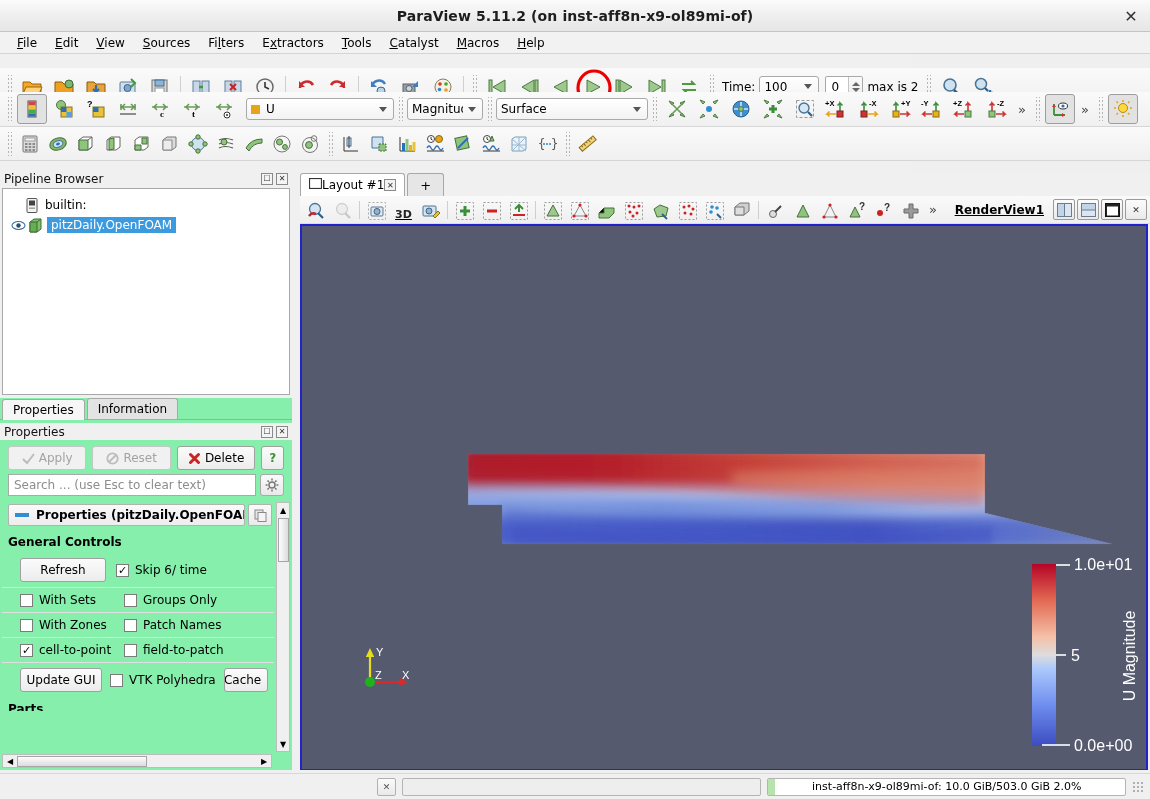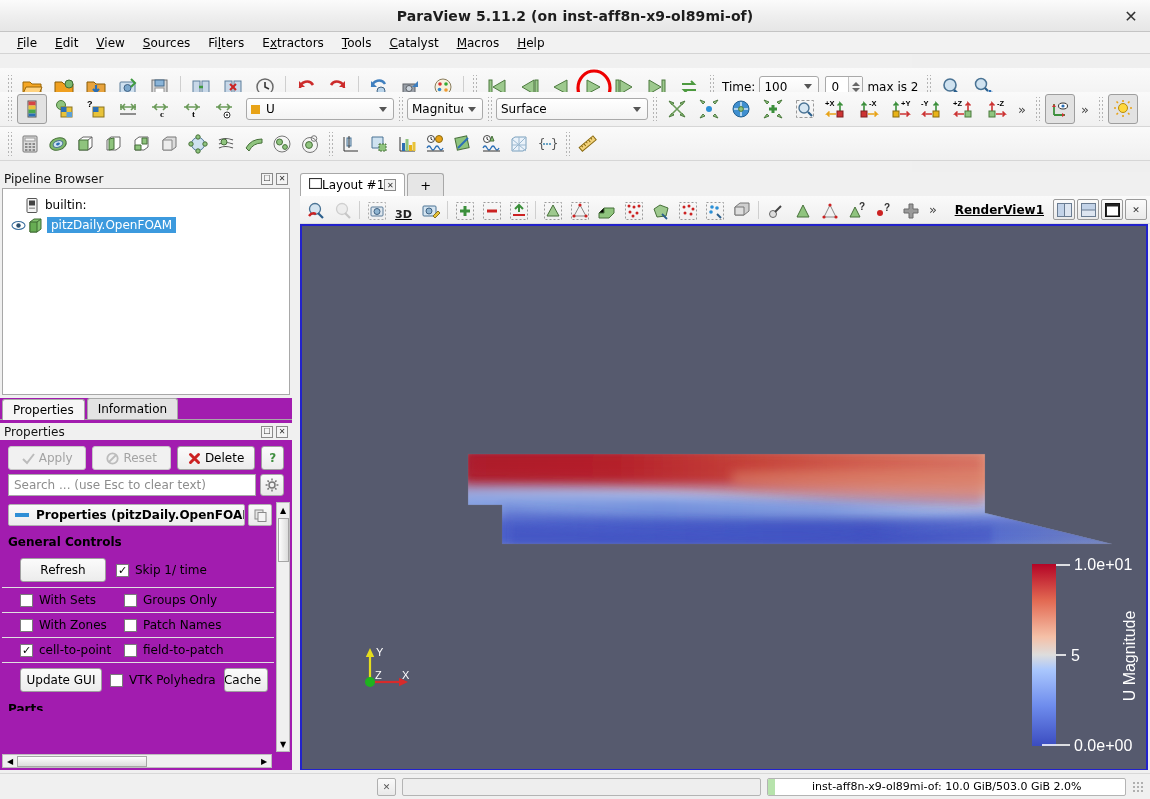--- a/index.html
+++ b/index.html
@@ -114,21 +114,21 @@
   #pipeline-list {
     position: absolute; left: 2px; top: 18px; width: 288px; height: 207px;
     background: #fff; border: 1px solid #a8a8a8;
   }
   .pl-row { display: flex; align-items: center; height: 20px; padding-left: 6px; font-size: 12px; }
   .pl-row .indent { width: 14px; }
   .pl-eye { width: 18px; display: flex; align-items: center; justify-content: center; cursor: pointer; }
   .pl-name { padding: 1px 4px; white-space: nowrap; }
   .pl-row.selected .pl-name { background: #3c9ade; color: #fff; }
 
-  #props-dock { position: absolute; left: 0; top: 398px; width: 292px; height: 372px; background: #a21caf; }
+  #props-dock { position: absolute; left: 0; top: 398px; width: 292px; height: 372px; background: #86efac; }
   .tabbar { display: flex; height: 22px; align-items: flex-end; padding-left: 2px; border-bottom: 1px solid #a8a8a8; }
   .tab {
     padding: 3px 10px 3px 10px; font-size: 12px; border: 1px solid #a8a8a8;
     border-bottom: none; background: #e3e3e3; margin-right: 2px; cursor: pointer;
     border-radius: 3px 3px 0 0;
   }
   .tab.active { background: #f6f6f6; position: relative; top: 1px; }
 
   .prop-btnrow { display: flex; align-items: center; gap: 6px; padding: 6px 8px 4px 8px; }
   .btn {
@@ -905,21 +905,21 @@
               </svg>
           </div>
         </div>
 
         <div class="sec-title">General Controls</div>
 
         <div class="ctrl-row first">
           <div class="btn cellw" style="width:86px;margin-left:12px;">Refresh</div>
           <div class="chk">
             <span class="box">✓</span>
-            <span>Skip 1/ time</span>
+            <span>Skip 6/ time</span>
           </div>
         </div>
 
         <div class="ctrl-row">
           <div class="chk cellw" style="margin-left:12px;">
             <span class="box"></span>
             <span>With Sets</span>
           </div>
           <div class="chk">
             <span class="box"></span>

